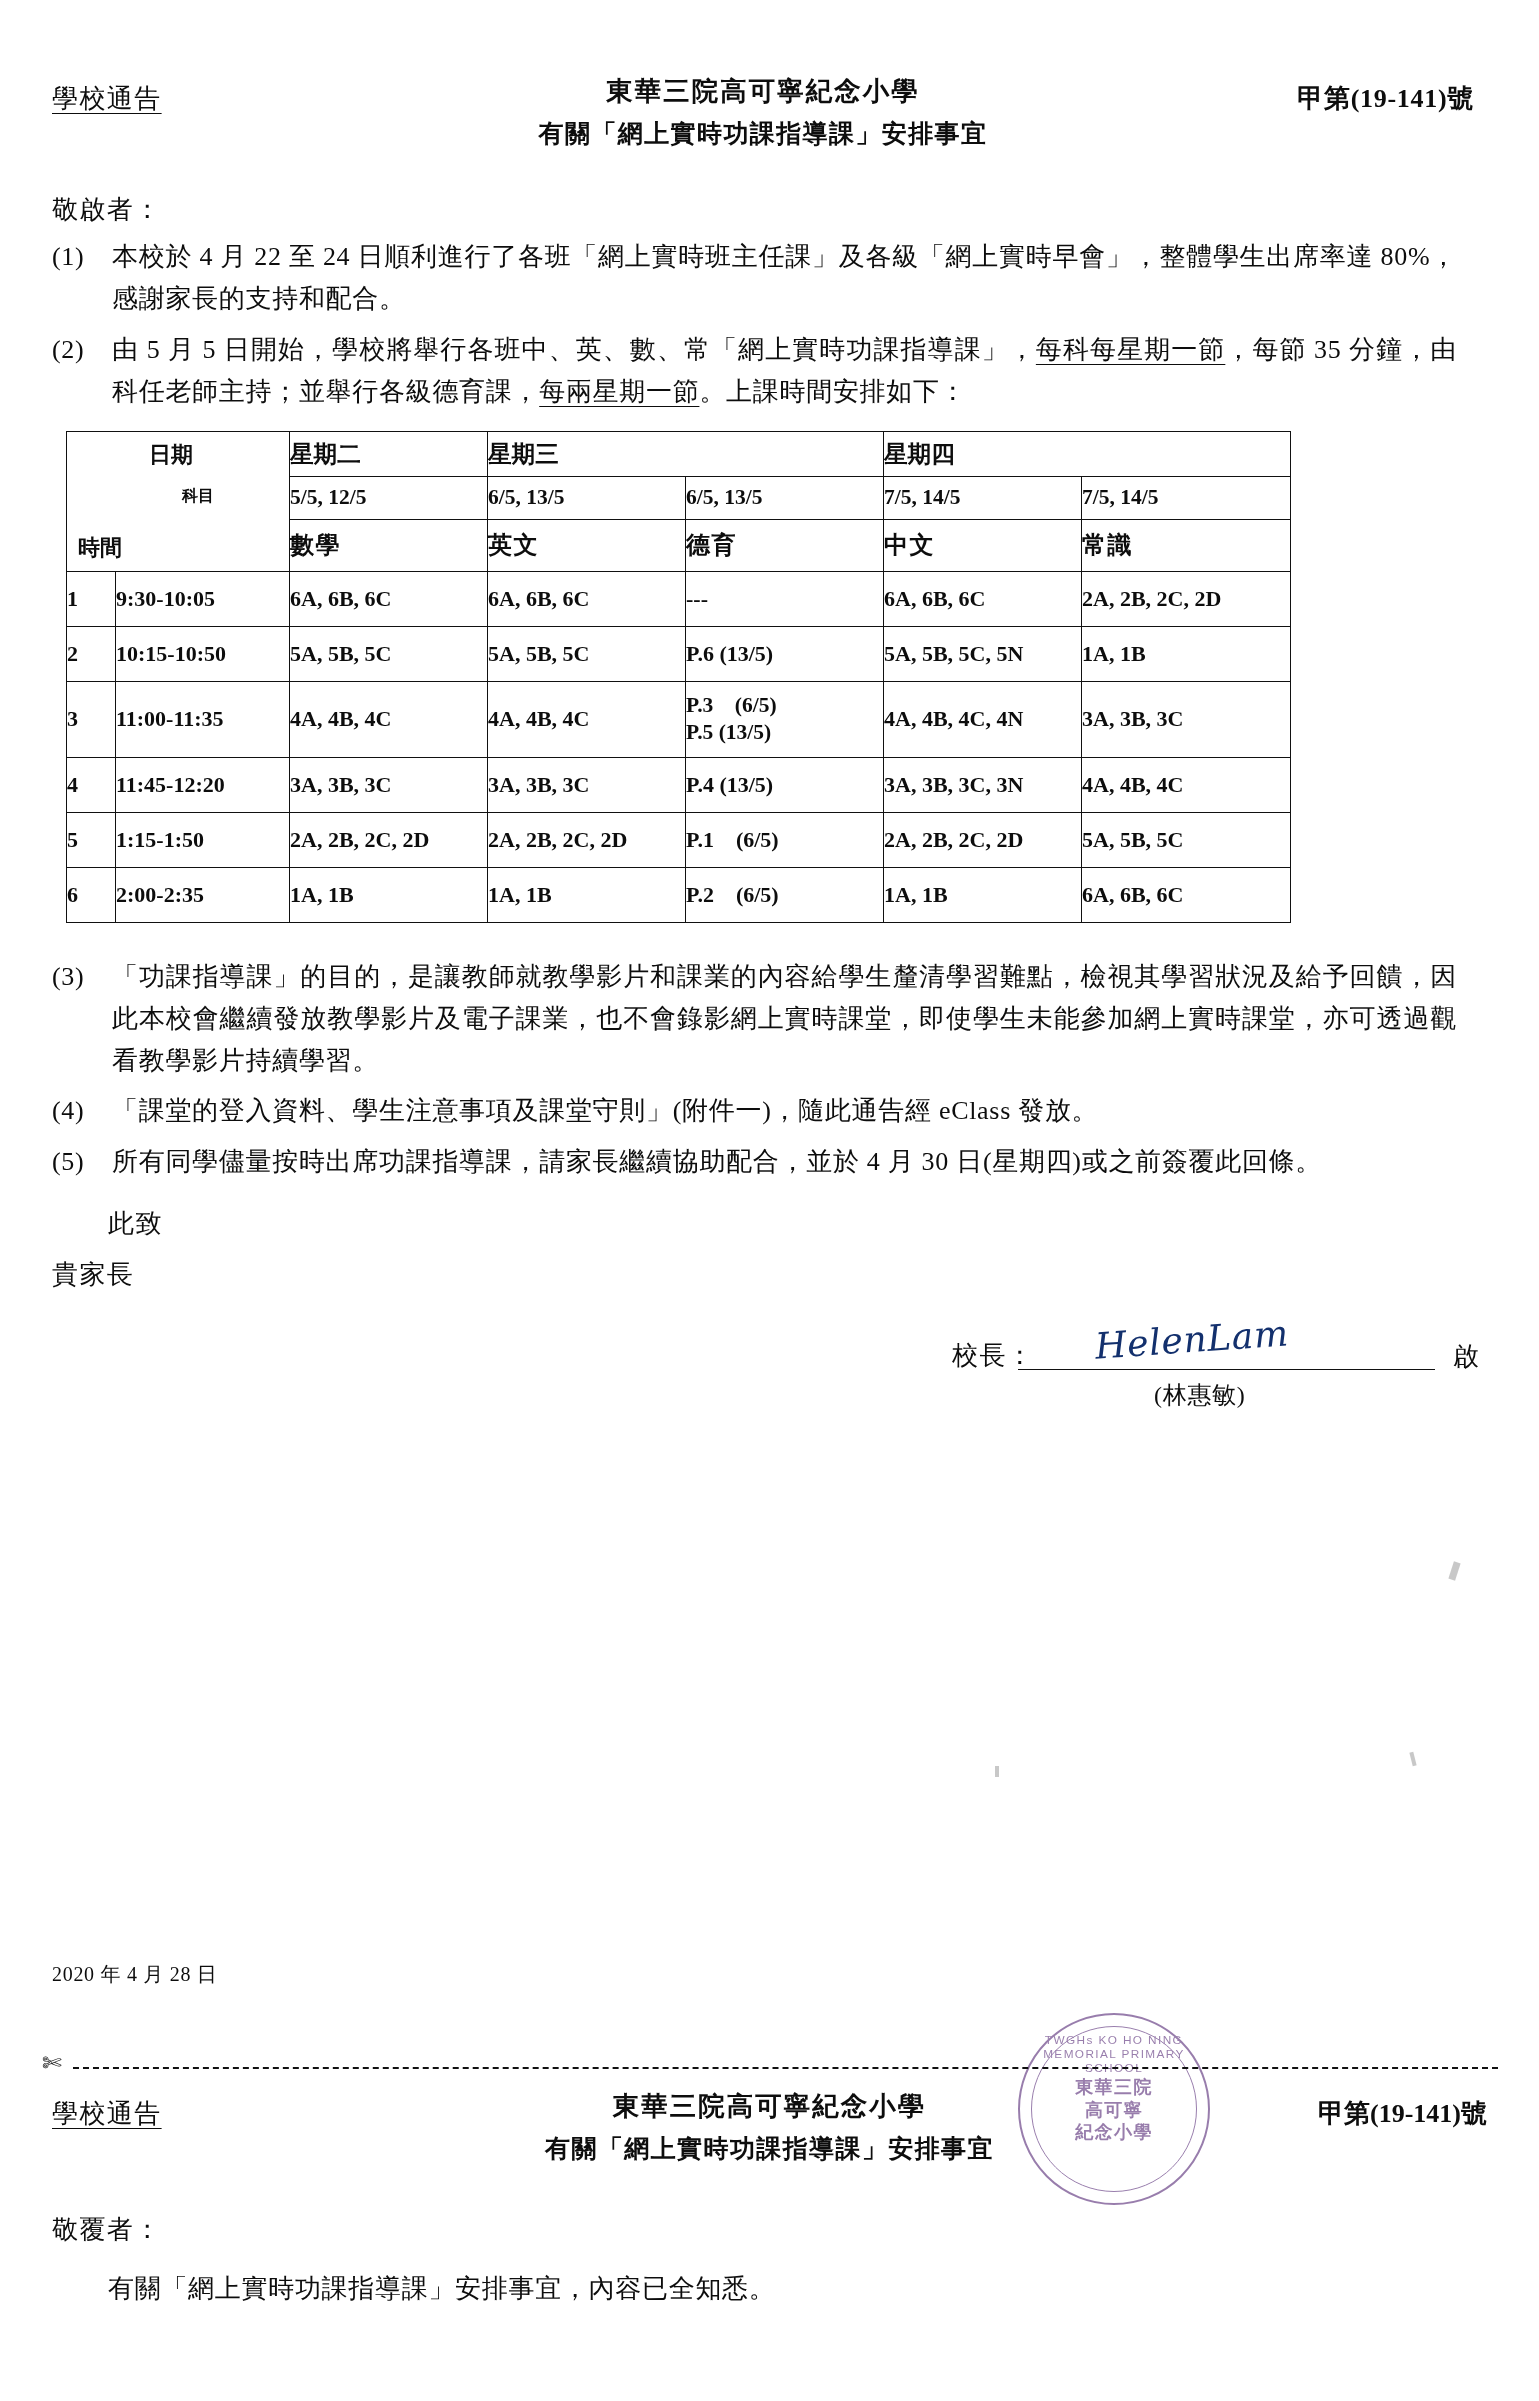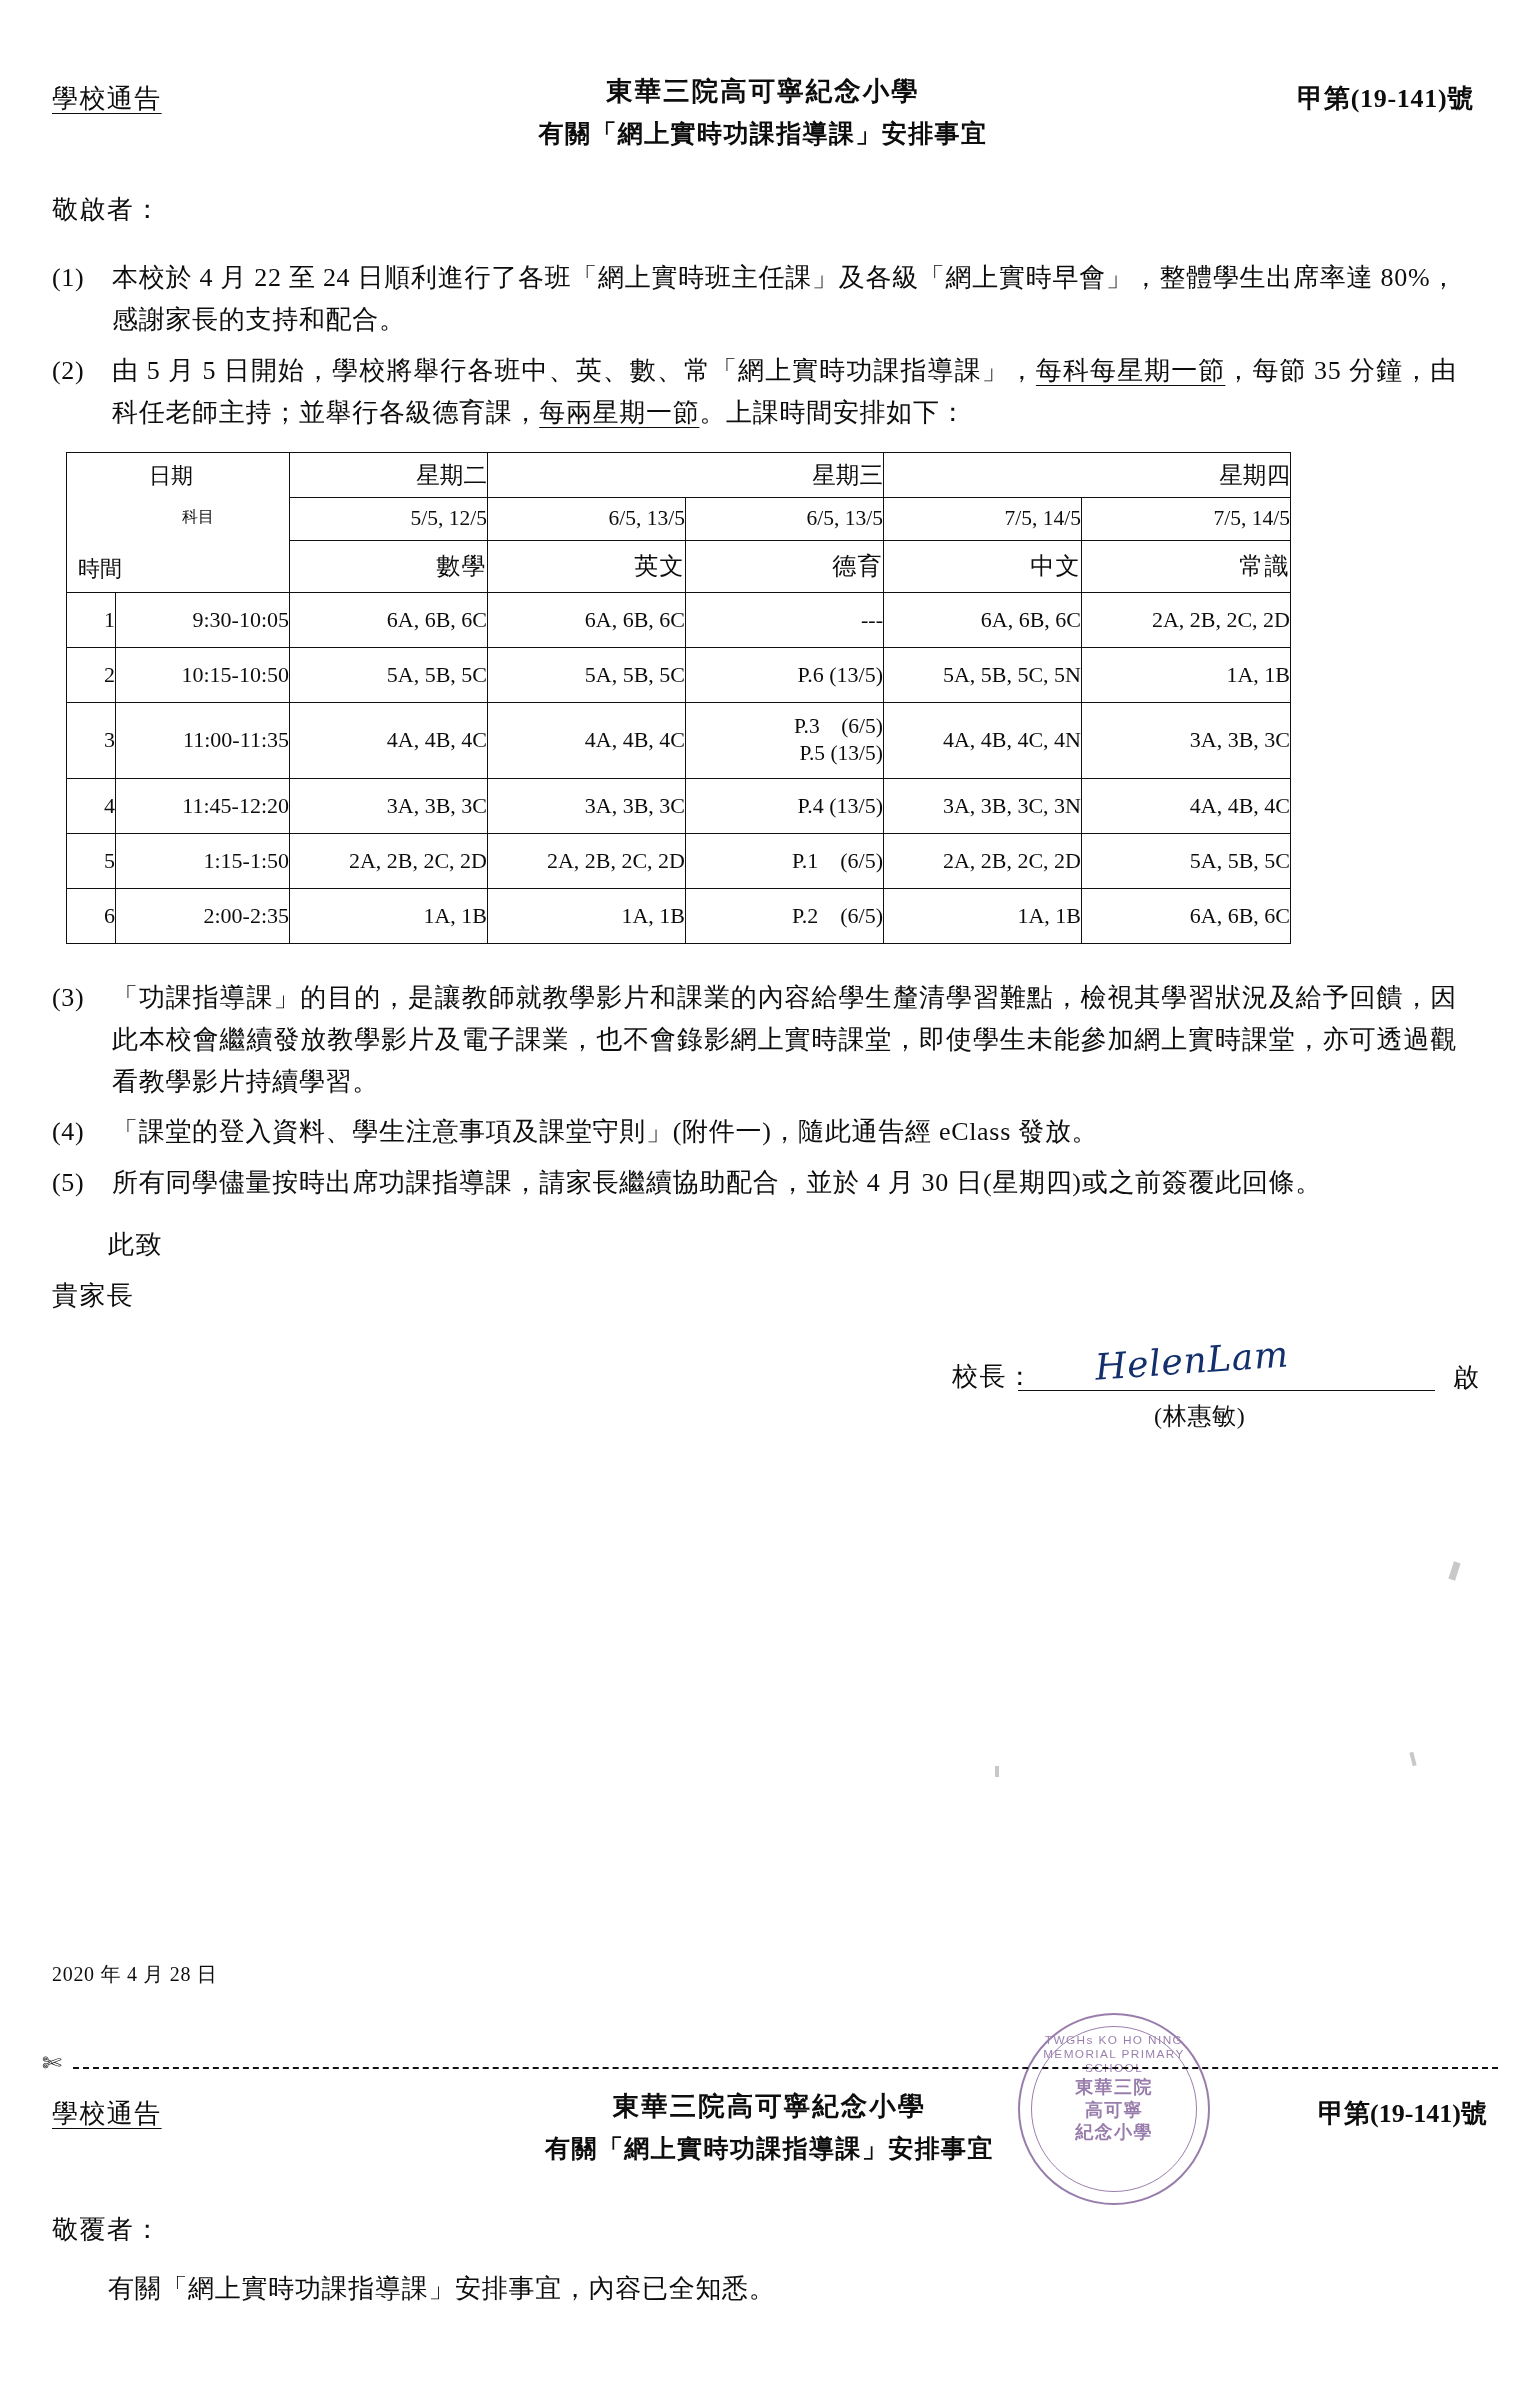--- a/index.html
+++ b/index.html
@@ -67,21 +67,21 @@
   }
 
   
   .body-wrap {
     margin: 0 83px 0 52px;
   }
   .salutation {
     font-size: 26px;
     letter-spacing: 1.4px;
     margin-top: 39px;
-    margin-bottom: 30px;
+    margin-bottom: 9px;
   }
   .para {
     display: flex;
     align-items: flex-start;
     font-size: 26px;
     line-height: 1.62;
     letter-spacing: 0.7px;
     margin-bottom: 8.3px;
   }
   .para .num {
@@ -124,23 +124,23 @@
   .tt-wrap {
     margin: 18px 0 0 66px;
   }
   table.tt {
     border-collapse: collapse;
     table-layout: fixed;
     font-size: 22px;
   }
   table.tt td, table.tt th {
     border: 1.4px solid #111;
-    text-align: right;
+    text-align: left;
     vertical-align: middle;
-    font-weight: normal;
+    font-weight: bold;
     padding: 0;
   }
   .col-no     { width: 49px; }
   .col-time   { width: 174px; }
   .col-sub    { width: 198px; }
   .col-sub-w  { width: 209px; }
 
   .corner {
     position: relative;
     height: 139px;

